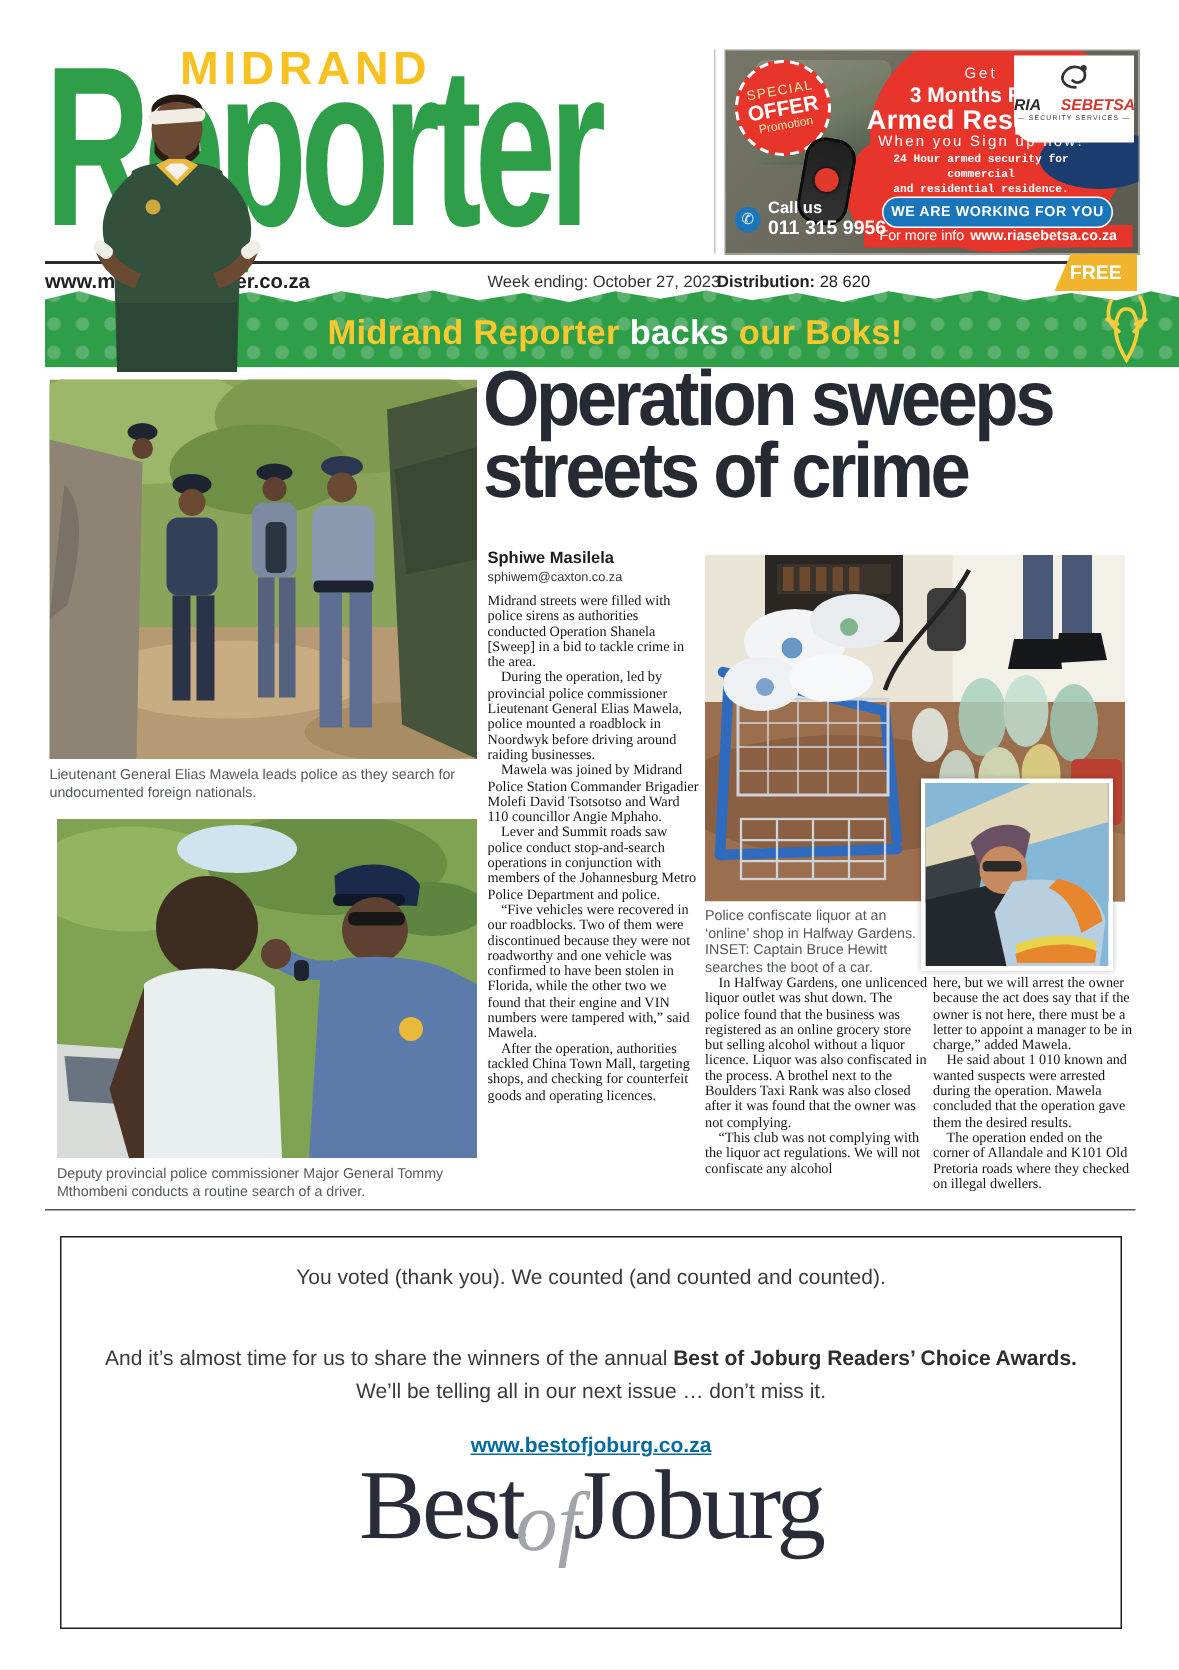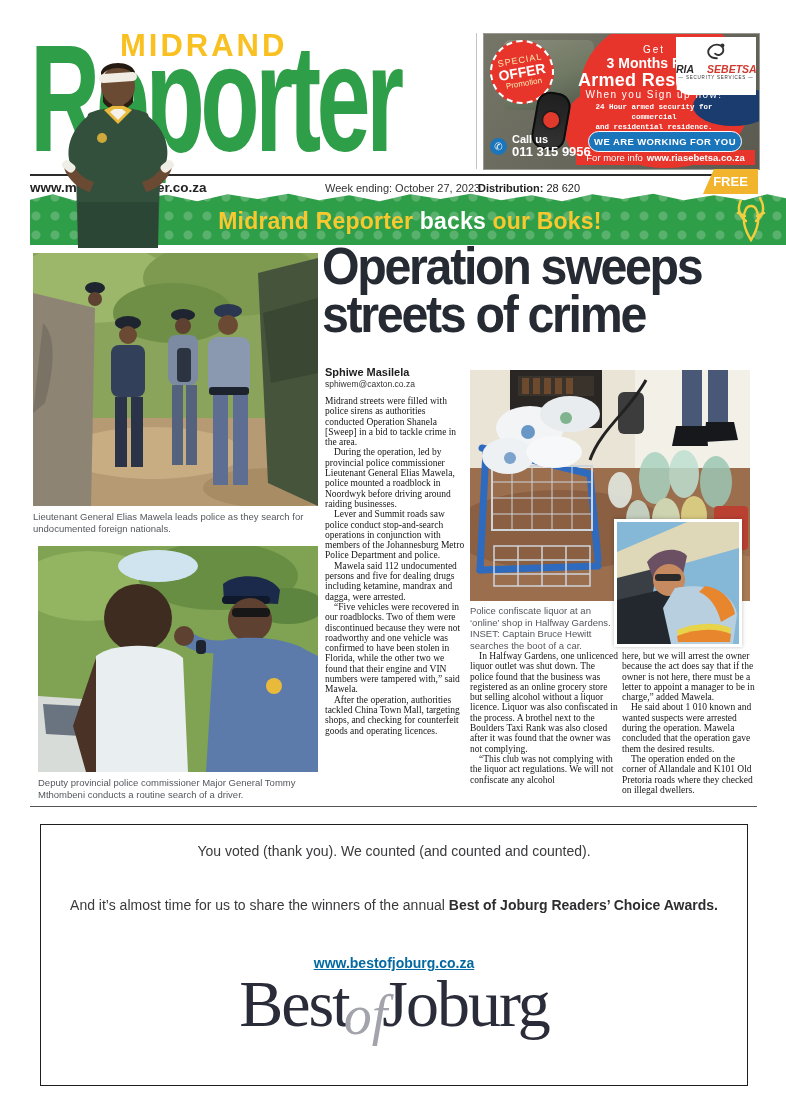--- a/index.html
+++ b/index.html
@@ -376,41 +376,42 @@
     <path d="M58,66 C90,60 116,70 120,92 L116,122 L54,122 L46,86 Z" fill="#b8cfe0"></path>
     <path d="M88,64 C104,66 116,78 118,92 L104,100 C100,84 92,74 82,70 Z" fill="#e8862e"></path>
     <path d="M60,108 C80,100 100,100 114,106 L112,120 L62,120 Z" fill="#e8d44a"></path>
     <path d="M60,114 C80,106 100,106 114,112 L113,120 L61,120 Z" fill="#e8862e"></path>
   </svg>
   <div class="abs caption cap3">Police confiscate liquor at an ‘online’ shop in Halfway Gardens. INSET: Captain Bruce Hewitt searches the boot of a car.</div>
 
   <div class="abs body-col col1">
     <p>Midrand streets were filled with police sirens as authorities conducted Operation Shanela [Sweep] in a bid to tackle crime in the area.</p>
     <p class="ind">During the operation, led by provincial police commissioner Lieutenant General Elias Mawela, police mounted a roadblock in Noordwyk before driving around raiding businesses.</p>
+    <p class="ind">Mawela was joined by Midrand Police Station Commander Brigadier Molefi David Tsotsotso and Ward 110 councillor Angie Mphaho.</p>
     <p class="ind">Lever and Summit roads saw police conduct stop-and-search operations in conjunction with members of the Johannesburg Metro Police Department and police.</p>
-    <p class="ind">Mawela said 112 undocumented persons and five for dealing drugs including ketamine, mandrax and dagga, were arrested.</p>
     <p class="ind">“Five vehicles were recovered in our roadblocks. Two of them were discontinued because they were not roadworthy and one vehicle was confirmed to have been stolen in Florida, while the other two we found that their engine and VIN numbers were tampered with,” said Mawela.</p>
     <p class="ind">After the operation, authorities tackled China Town Mall, targeting shops, and checking for counterfeit goods and operating licences.</p>
   </div>
   <div class="abs body-col col2">
     <p class="ind">In Halfway Gardens, one unlicenced liquor outlet was shut down. The police found that the business was registered as an online grocery store but selling alcohol without a liquor licence. Liquor was also confiscated in the process. A brothel next to the Boulders Taxi Rank was also closed after it was found that the owner was not complying.</p>
     <p class="ind">“This club was not complying with the liquor act regulations. We will not confiscate any alcohol</p>
   </div>
   <div class="abs body-col col3">
     <p>here, but we will arrest the owner because the act does say that if the owner is not here, there must be a letter to appoint a manager to be in charge,” added Mawela.</p>
     <p class="ind">He said about 1 010 known and wanted suspects were arrested during the operation. Mawela concluded that the operation gave them the desired results.</p>
     <p class="ind">The operation ended on the corner of Allandale and K101 Old Pretoria roads where they checked on illegal dwellers.</p>
   </div>
 
   <div class="abs art-rule"></div>
 
   <div class="abs bottomad">
     <div class="line bline1">You voted (thank you). We counted (and counted and counted).</div>
     <div class="line bline2">
       <span>And it’s almost time for us to share the winners of the annual </span><b>Best of Joburg Readers’ Choice Awards.</b>
     </div>
+    <div class="line bline3">We’ll be telling all in our next issue … don’t miss it.</div>
     <div class="line burl">www.bestofjoburg.co.za</div>
     <div class="boj-logo">
       <span class="big">Best</span><span class="of">of</span><span class="big">Joburg</span>
     </div>
   </div>
 
 </div>
 
 </body></html>

